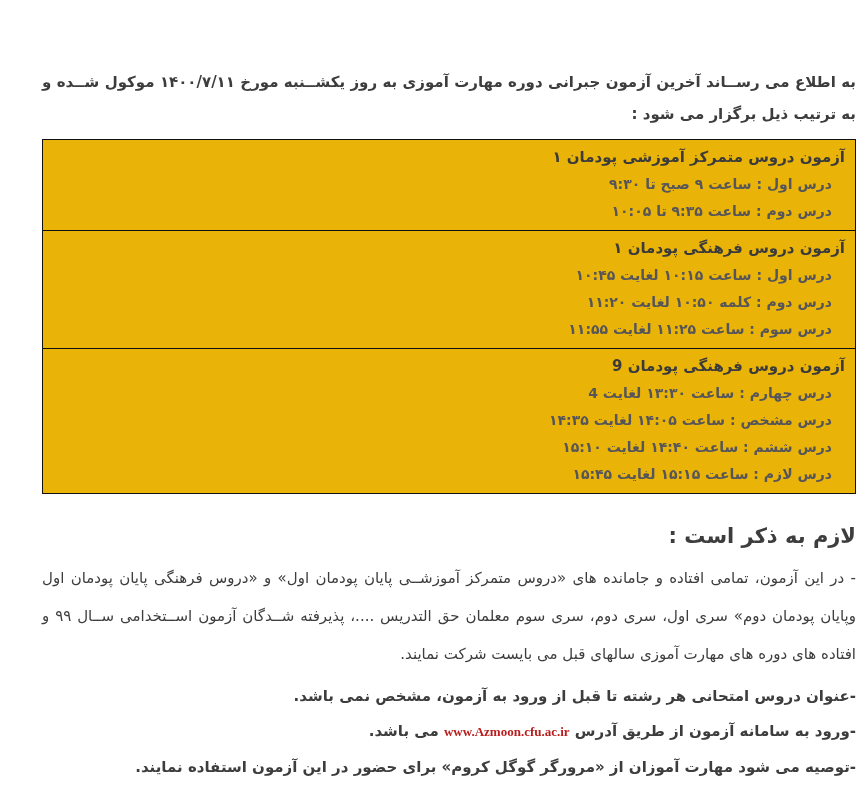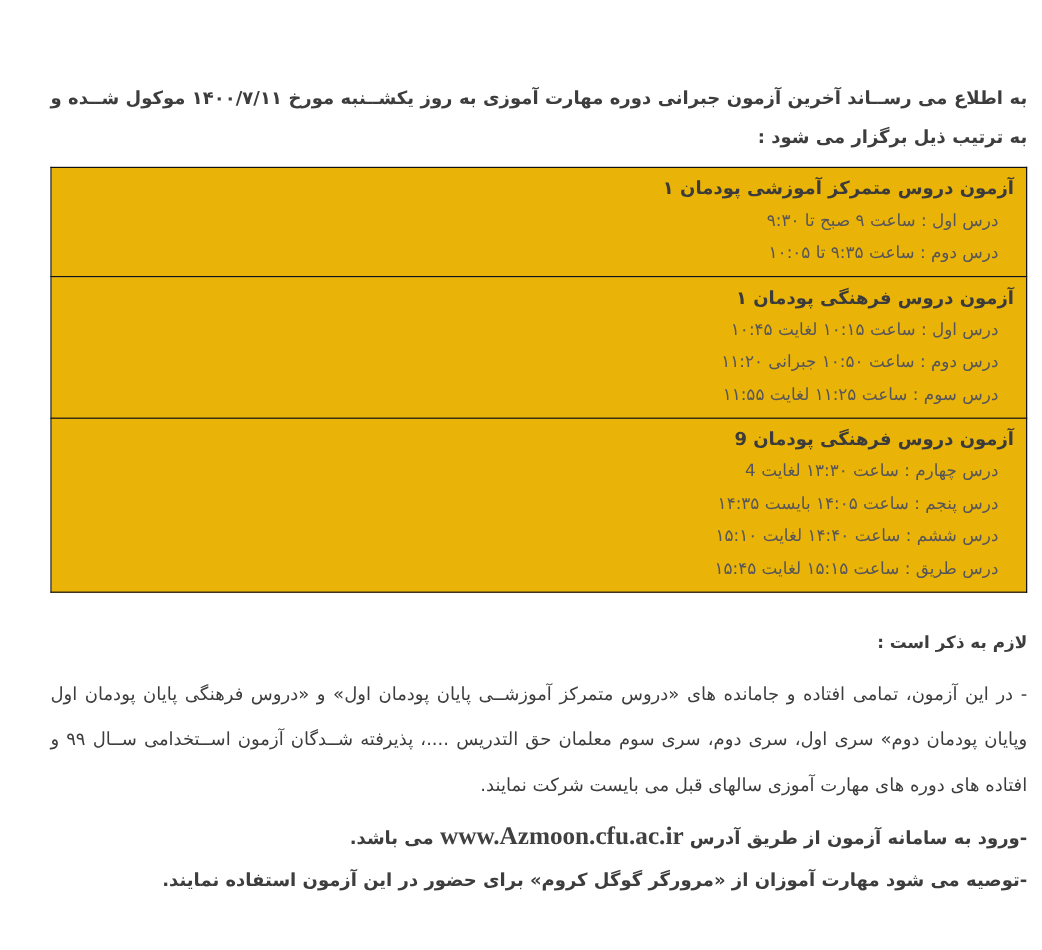--- a/index.html
+++ b/index.html
@@ -39,51 +39,51 @@
     vertical-align: top;
   }
   .sec-title {
     font-size: 15px;
     font-weight: bold;
     line-height: 27px;
     color: #3b3b3b;
   }
   .lesson {
     font-size: 14px;
-    font-weight: normal;
+    font-weight: bold;
     line-height: 27px;
     color: #55555a;
     padding-right: 13px;
   }
   .notes-heading {
     margin: 30px 0 11px 0;
-    font-size: 14px;
+    font-size: 21px;
     font-weight: bold;
     line-height: 24px;
   }
   .notes-par {
     margin: 0 0 11px 0;
     font-size: 15px;
     font-weight: normal;
     line-height: 38px;
     text-align: justify;
     text-align-last: right;
   }
   .bullet {
     margin: 0 0 11px 0;
     font-size: 15px;
     font-weight: bold;
     line-height: 24px;
     text-align: right;
   }
   a.link {
-    color: #404040;
+    color: #b91c1c;
     font-family: "Liberation Serif", "DejaVu Serif", serif;
     font-weight: bold;
-    font-size: 21px;
+    font-size: 13px;
     text-decoration: none;
     direction: ltr;
     unicode-bidi: embed;
     cursor: pointer;
   }
 </style>
 </head>
 <body>
 
 <div class="page">
@@ -96,39 +96,40 @@
         <td>
           <div class="sec-title">آزمون دروس متمرکز آموزشی پودمان ۱</div>
           <div class="lesson">درس اول :  ساعت ۹ صبح تا ۹:۳۰</div>
           <div class="lesson">درس دوم : ساعت ۹:۳۵ تا ۱۰:۰۵</div>
         </td>
       </tr>
       <tr>
         <td>
           <div class="sec-title">آزمون دروس فرهنگی پودمان ۱</div>
           <div class="lesson">درس اول : ساعت ۱۰:۱۵ لغایت ۱۰:۴۵</div>
-          <div class="lesson">درس دوم : ساعت ۱۰:۵۰ جبرانی ۱۱:۲۰</div>
+          <div class="lesson">درس دوم : کلمه ۱۰:۵۰ لغایت ۱۱:۲۰</div>
           <div class="lesson">درس سوم : ساعت ۱۱:۲۵ لغایت ۱۱:۵۵</div>
         </td>
       </tr>
       <tr>
         <td>
           <div class="sec-title">آزمون دروس فرهنگی پودمان 9</div>
           <div class="lesson">درس چهارم : ساعت ۱۳:۳۰  لغایت 4</div>
-          <div class="lesson">درس پنجم : ساعت ۱۴:۰۵  بایست ۱۴:۳۵</div>
+          <div class="lesson">درس مشخص : ساعت ۱۴:۰۵  لغایت ۱۴:۳۵</div>
           <div class="lesson">درس ششم : ساعت ۱۴:۴۰  لغایت ۱۵:۱۰</div>
-          <div class="lesson">درس طریق : ساعت ۱۵:۱۵  لغایت ۱۵:۴۵</div>
+          <div class="lesson">درس لازم : ساعت ۱۵:۱۵  لغایت ۱۵:۴۵</div>
         </td>
       </tr>
     </tbody>
   </table>
 
   <div class="notes-heading">لازم به ذکر است :</div>
 
   <p class="notes-par">- در این آزمون، تمامی افتاده و جامانده های «دروس متمرکز آموزشــی پایان پودمان اول» و «دروس فرهنگی پایان پودمان اول وپایان پودمان دوم» سری اول، سری دوم، سری سوم معلمان حق التدریس ....، پذیرفته شــدگان آزمون اســتخدامی ســال ۹۹ و افتاده های دوره های مهارت آموزی سالهای قبل می بایست شرکت نمایند.</p>
 
+  <p class="bullet">-عنوان دروس امتحانی هر رشته تا قبل از ورود به آزمون، مشخص نمی باشد.</p>
 
   <p class="bullet"><span>-ورود به سامانه آزمون از طریق آدرس </span><a class="link">www.Azmoon.cfu.ac.ir</a><span> می باشد.</span></p>
 
 
   <p class="bullet">-توصیه می شود مهارت آموزان از «مرورگر گوگل کروم» برای حضور در این آزمون استفاده نمایند.</p>
 
 </div>
 
 </body></html>

